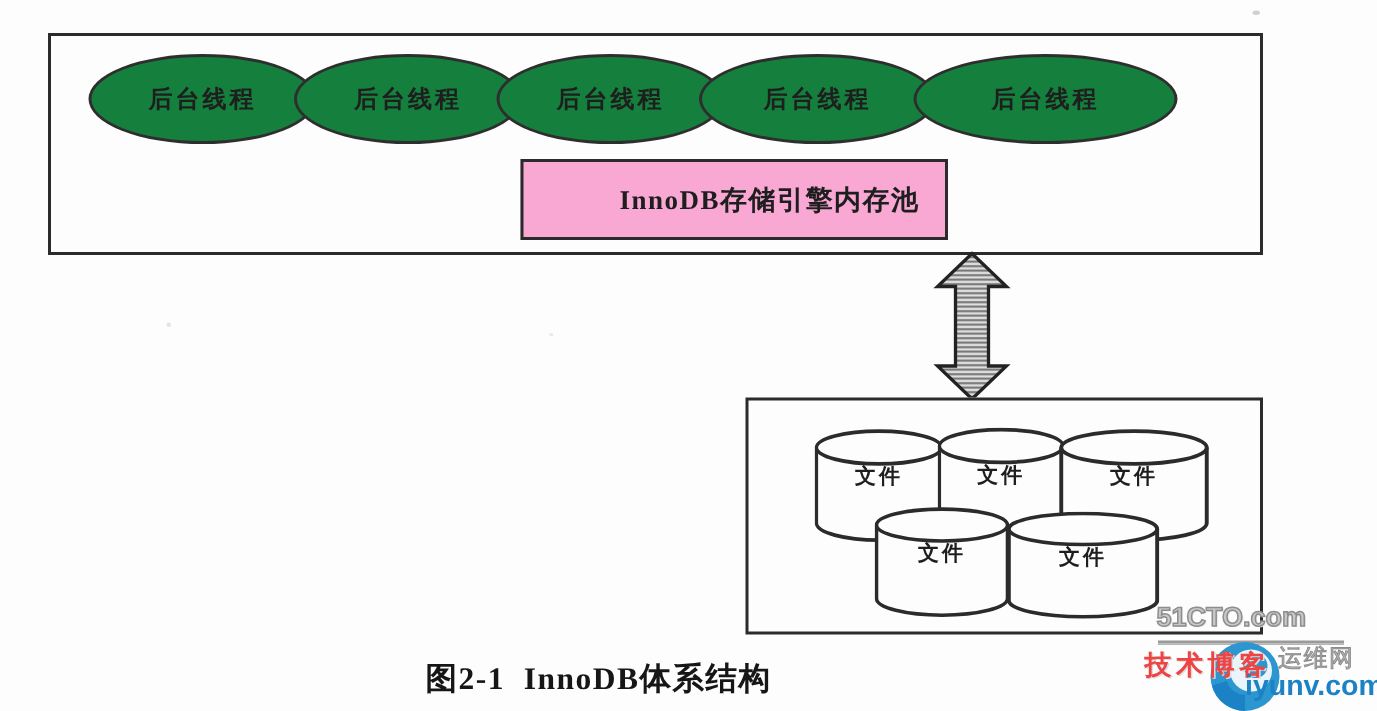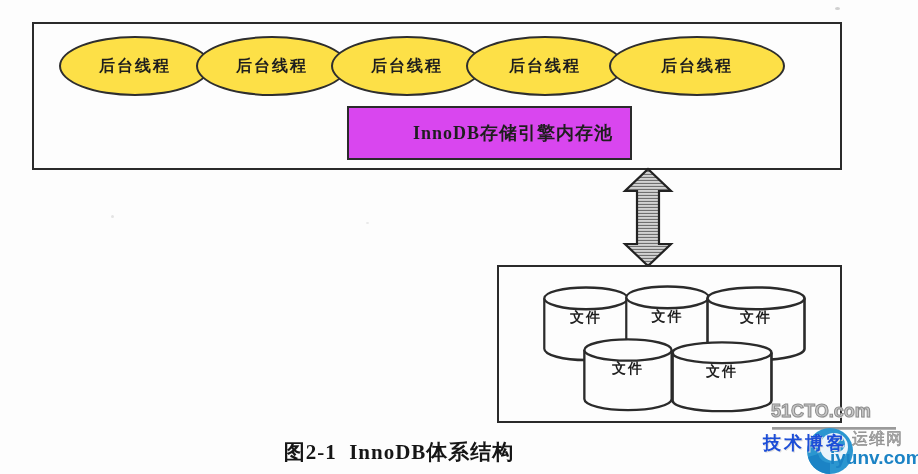--- a/index.html
+++ b/index.html
@@ -18,35 +18,35 @@
   .top-box{
     position:absolute;left:32px;top:22px;
     width:810px;height:148px;
     border:2px solid #2b2b2b;
     background:#fdfdfd;
     box-sizing:border-box;
   }
   .ellipse{
     position:absolute;top:36px;height:60px;
     border:2px solid #2e2e2e;border-radius:50%;
-    background:#fde047;
+    background:#15803d;
     box-sizing:border-box;
     display:flex;align-items:center;justify-content:center;
     font-size:16px;font-weight:bold;letter-spacing:2px;
   }
   .e1{left:59px;width:152px;}
   .e2{left:196px;width:152px;}
   .e3{left:331px;width:152px;}
   .e4{left:466px;width:158px;}
   .e5{left:609px;width:176px;}
   .mem-box{
     position:absolute;left:347px;top:106px;
     width:285px;height:54px;
     border:2px solid #2b2b2b;
-    background:#d946ef;
+    background:#f9a8d4;
     box-sizing:border-box;
     display:flex;align-items:center;justify-content:center;
     font-size:18px;font-weight:bold;letter-spacing:1px;padding-left:47px;
   }
   
   .arrow{
     position:absolute;left:618px;top:167px;
     width:60px;height:101px;
   }
   
@@ -199,21 +199,21 @@
   <div class="wm wm-site">51CTO.com</div>
   <div class="wm wm-underline"></div>
   <div class="wm wm-swirl">
     <svg viewBox="0 0 48 48" width="48" height="48">
       <circle cx="24" cy="24" r="23" fill="#2b96d0"></circle>
       <circle cx="28" cy="20" r="14" fill="#eaf4fb"></circle>
       <circle cx="31" cy="17" r="8" fill="#2b96d0"></circle>
       <path d="M2,30 A23,23 0 0 0 24,47 L24,36 A12,12 0 0 1 12,27 Z" fill="#1b83c5"></path>
     </svg>
   </div>
-  <div class="wm wm-tagline" style="color: #1d4ed8;">技术博客</div>
+  <div class="wm wm-tagline" style="color: #ef4444;">技术博客</div>
   <div class="wm wm-net">运维网</div>
   <div class="wm wm-url" style="color: rgb(27, 131, 197);">iyunv.com</div>
 
   <div class="speck sp1"></div>
   <div class="speck sp2"></div>
   <div class="speck sp3"></div>
 
 </div>
 
 </body></html>

